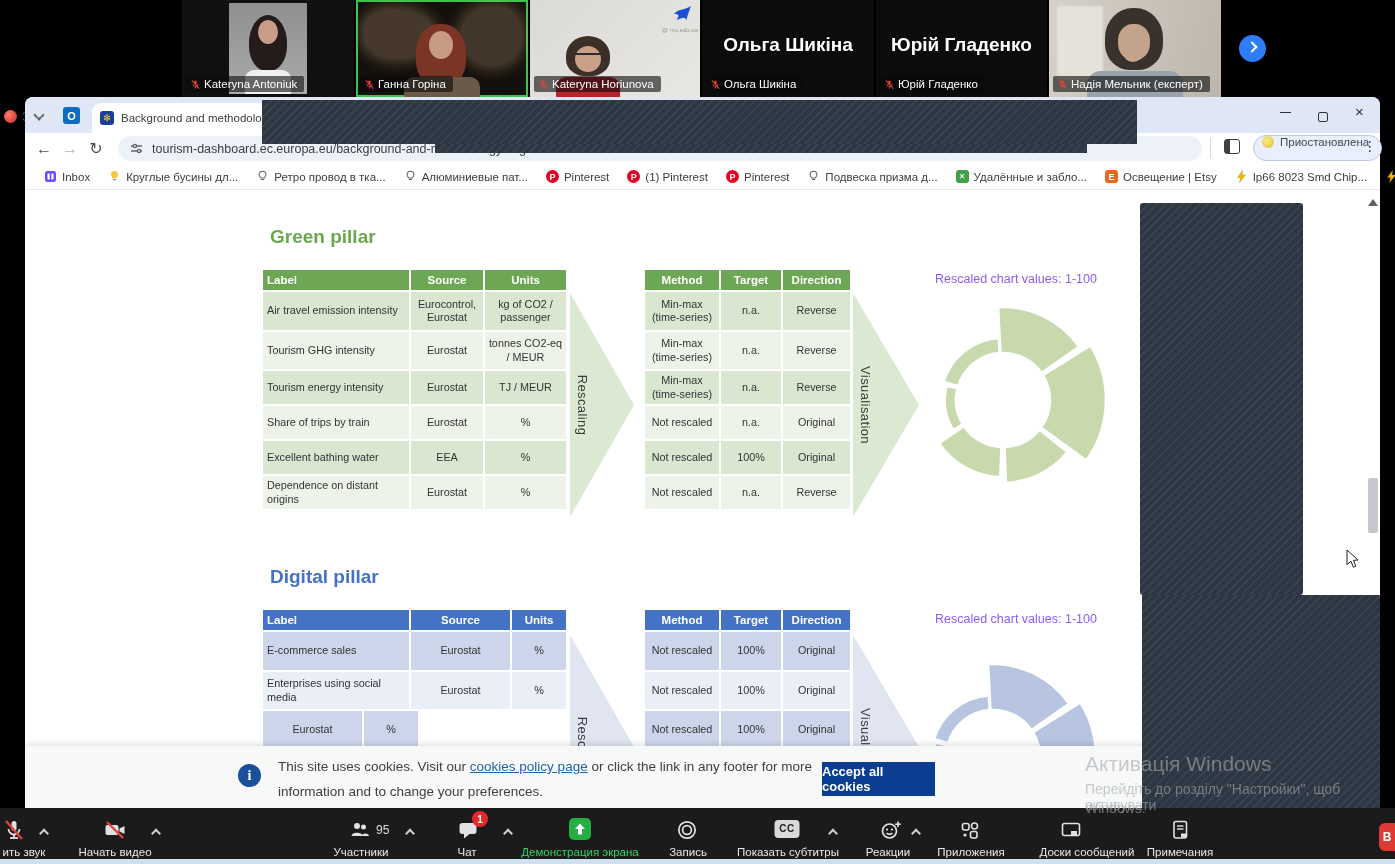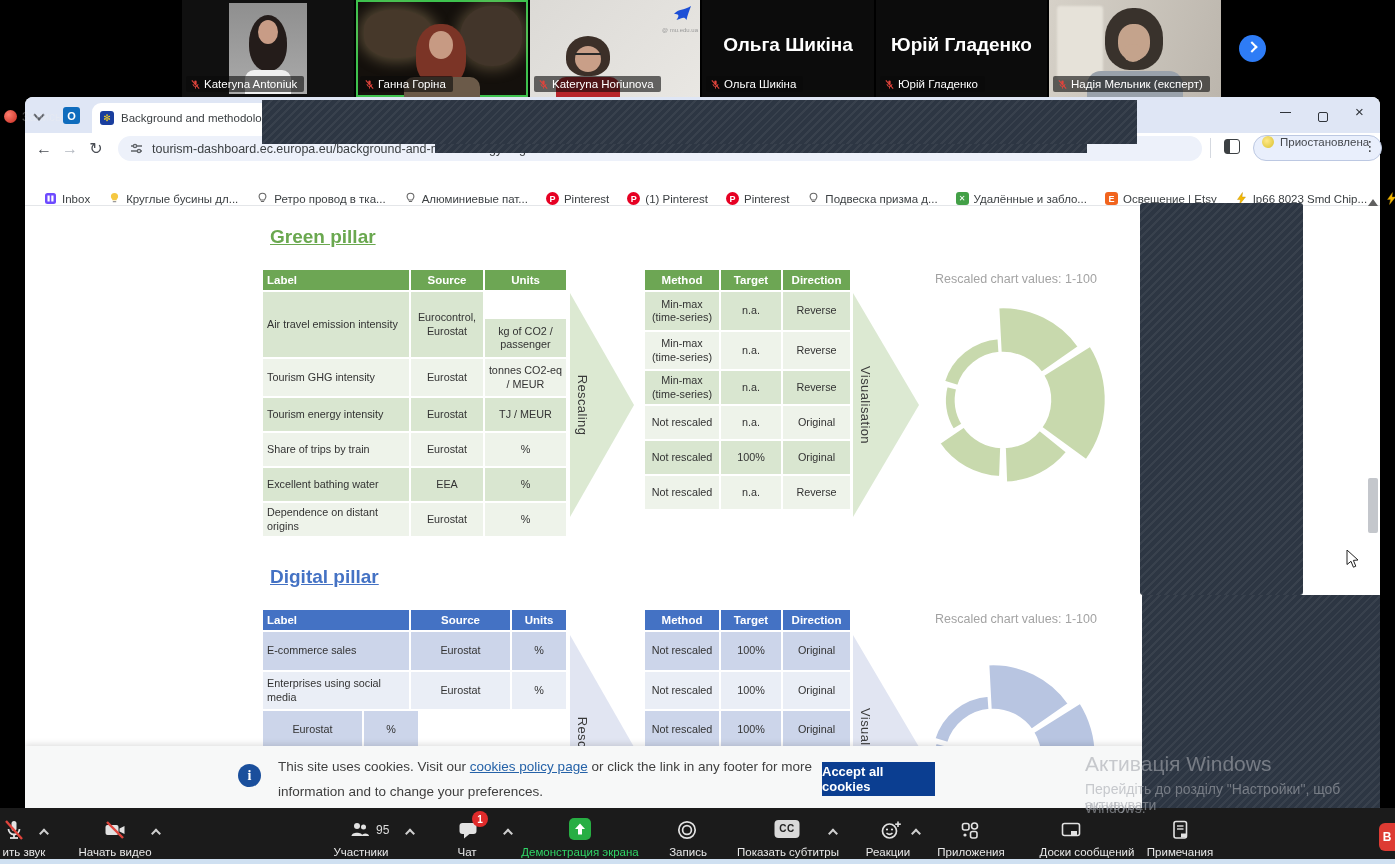--- a/index.html
+++ b/index.html
@@ -18,43 +18,43 @@
   
   .browser{position:absolute;left:25px;top:97px;width:1355px;height:711px;background:#fff;border-radius:8px 8px 0 0;}
   .tabstrip{position:absolute;left:0;top:0;width:100%;height:36px;background:#dfe6f5;border-radius:8px 8px 0 0;}
   .tab-active{position:absolute;left:67px;top:6px;width:197px;height:30px;background:#fff;border-radius:9px 9px 0 0;
               display:flex;align-items:center;gap:7px;padding:0 8px;font-size:11.5px;color:#3c4043;white-space:nowrap;overflow:hidden;}
   .navrow{position:absolute;left:0;top:36px;width:100%;height:31px;background:#fff;display:flex;align-items:center;}
   .navbtn{color:#4a4e55;font-size:16px;width:26px;text-align:center;}
   .omnibox{position:absolute;left:93px;top:39px;width:1084px;height:25px;border-radius:13px;background:#edf1fa;
            display:flex;align-items:center;padding:0 12px;font-size:12.5px;color:#3c4043;white-space:nowrap;overflow:hidden;}
   .bookmarks{position:absolute;left:0;top:67px;width:100%;height:26px;background:#fff;border-bottom:1px solid #e4e6e9;
-             display:flex;align-items:flex-end;font-size:11.5px;color:#3c4043;padding-left:10px;margin-top:16px;}
+             display:flex;align-items:center;font-size:11.5px;color:#3c4043;padding-left:10px;}
   .bm-item{display:flex;align-items:center;gap:5px;padding:0 9px;white-space:nowrap;}
   .winctl{position:absolute;top:8px;color:#30343a;}
   .ic-chip{display:inline-flex;align-items:center;justify-content:center;border-radius:3px;color:#fff;font-weight:700;}
 
   
-  .pillar-h{position:absolute;font-size:19px;font-weight:700;text-decoration:underline;}
+  .pillar-h{position:absolute;font-size:19px;font-weight:700;}
   .tbl{position:absolute;display:flex;flex-direction:column;}
   .trow{display:flex;}
   .tcell{border-right:2px solid #fff;border-bottom:2px solid #fff;display:flex;align-items:center;justify-content:center;
          text-align:center;padding:2px 3px;font-size:10.8px;line-height:1.22;color:#333;}
   .thead .tcell{font-weight:700;color:#fff;font-size:11.5px;}
   .g .thead .tcell{background:#6da654;}
   .g .trow:nth-child(even) .tcell{background:#d9e6d0;}
   .g .trow:nth-child(odd):not(.thead) .tcell{background:#eef3ea;}
   .b .thead .tcell{background:#4472c4;}
   .b .trow:nth-child(even) .tcell{background:#ccd5ea;}
   .b .trow:nth-child(odd):not(.thead) .tcell{background:#eaeef6;}
   .tcell.left{justify-content:flex-start;text-align:left;padding-left:4px;}
   .flow-arrow{position:absolute;clip-path:polygon(0 0,100% 50%,0 100%);}
   .flow-arrow span{position:absolute;left:5px;top:50%;transform:translateY(-50%);writing-mode:vertical-rl;
                    font-size:13px;color:#3a3a3a;letter-spacing:.4px;}
-  .chart-cap{position:absolute;font-size:12.5px;color:#a3a3a3;}
+  .chart-cap{position:absolute;font-size:12.5px;color:#8b5cf6;}
 
   
   .stripes{position:absolute;background:#2d3643;
            background-image:repeating-linear-gradient(135deg,rgba(255,255,255,.055) 0 2px,rgba(0,0,0,0) 2px 6px);}
   .wm{position:absolute;color:rgba(165,168,175,.6);z-index:60;pointer-events:none;}
 
   
   .cookie{position:absolute;left:25px;top:746px;width:1355px;height:62px;background:#f7f8f8;
           box-shadow:0 -2px 6px rgba(0,0,0,.12);z-index:10;font-size:13.5px;color:#404040;}
   .cbtn{position:absolute;top:16px;height:34px;background:#0b3e91;color:#fff;font-weight:700;font-size:13px;
@@ -325,21 +325,21 @@
       <div class="pillar-h" style="left:270px;top:226px;color:#6aa84f;">Green pillar</div>
       <div class="tbl g" style="left:263px;top:270px;">
         <div class="trow thead">
           <div class="tcell left" style="width:148px;min-height:22px;">Label</div>
           <div class="tcell" style="width:74px;min-height:22px;">Source</div>
           <div class="tcell" style="width:83px;min-height:22px;">Units</div>
         </div>
         <div class="trow">
           <div class="tcell left" style="width:148px;min-height:40px;">Air travel emission intensity</div>
           <div class="tcell" style="width:74px;min-height:40px;">Eurocontrol, Eurostat</div>
-          <div class="tcell" style="width:83px;min-height:40px;margin-top:27px;">kg of CO2 / passenger</div>
+          <div class="tcell" style="width:83px;min-height:40px;">kg of CO2 / passenger</div>
         </div>
         <div class="trow">
           <div class="tcell left" style="width:148px;min-height:39px;">Tourism GHG intensity</div>
           <div class="tcell" style="width:74px;min-height:39px;">Eurostat</div>
           <div class="tcell" style="width:83px;min-height:39px;">tonnes CO2-eq / MEUR</div>
         </div>
         <div class="trow">
           <div class="tcell left" style="width:148px;min-height:35px;">Tourism energy intensity</div>
           <div class="tcell" style="width:74px;min-height:35px;">Eurostat</div>
           <div class="tcell" style="width:83px;min-height:35px;">TJ / MEUR</div>

